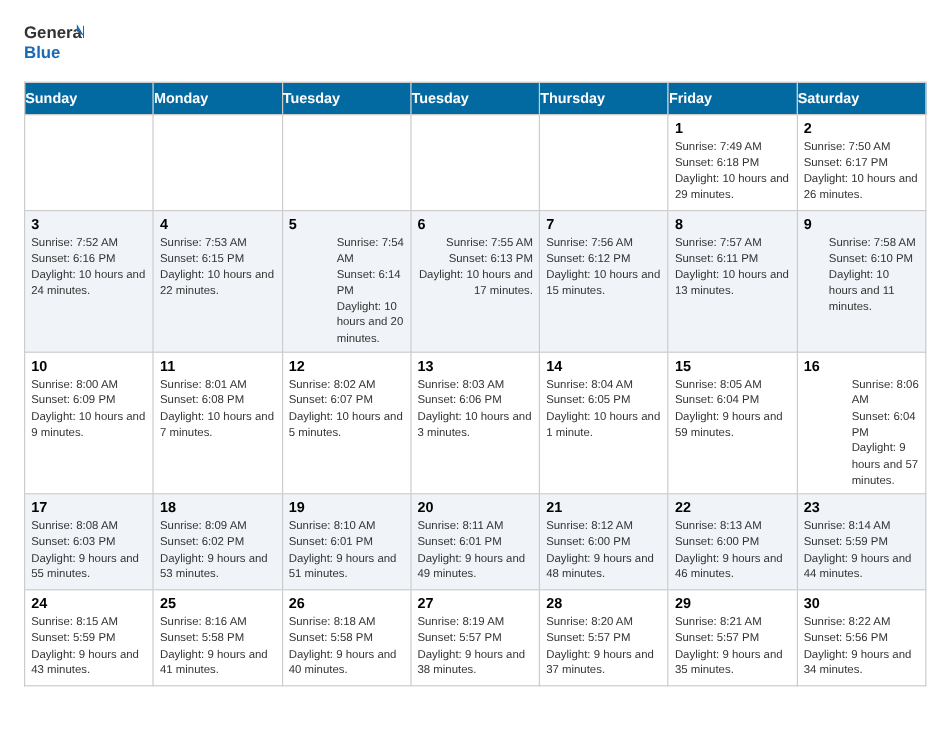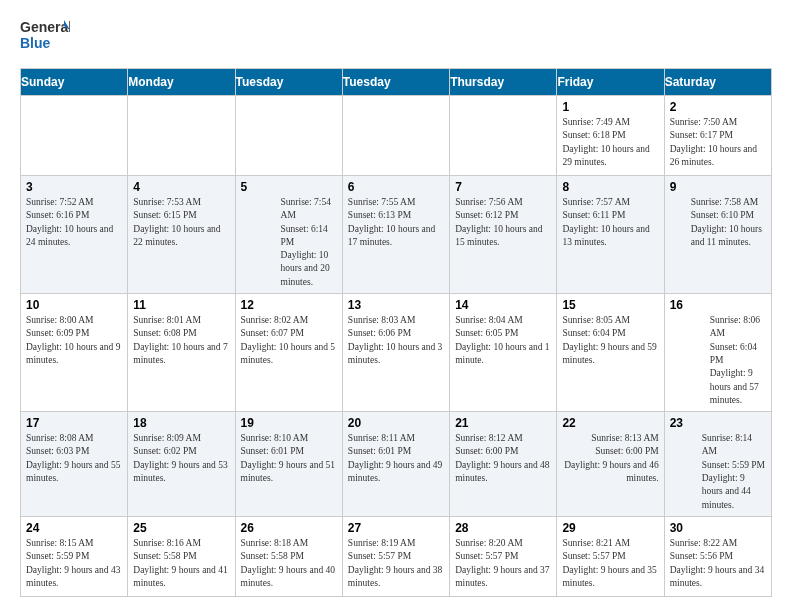--- a/index.html
+++ b/index.html
@@ -62,21 +62,20 @@
     .day-num {
       font-weight: bold;
       font-size: 12px;
       display: block;
       margin-bottom: 2px;
     }
     .day-info {
       font-size: 9.5px;
       color: #333;
       line-height: 1.4;
-      font-family: Liberation Serif, serif;
     }
     .empty-cell {
       background-color: #fff !important;
     }
   </style>
 </head>
 <body>
 
 <div class="header-area">
   <div class="logo">
@@ -138,21 +137,21 @@
 Daylight: 10 hours and 22 minutes.</div>
         </td>
         <td>
           <span class="day-num">5</span>
           <div class="day-info" style="white-space: pre-line; margin-left: 40px;">Sunrise: 7:54 AM
 Sunset: 6:14 PM
 Daylight: 10 hours and 20 minutes.</div>
         </td>
         <td>
           <span class="day-num">6</span>
-          <div class="day-info" style="white-space: pre-line;">Sunrise: 7:55 AM
+          <div class="day-info" style="white-space: pre-line; text-align: right;">Sunrise: 7:55 AM
 Sunset: 6:13 PM
 Daylight: 10 hours and 17 minutes.</div>
         </td>
         <td>
           <span class="day-num">7</span>
           <div class="day-info" style="white-space: pre-line;">Sunrise: 7:56 AM
 Sunset: 6:12 PM
 Daylight: 10 hours and 15 minutes.</div>
         </td>
         <td>
@@ -238,27 +237,27 @@
 Daylight: 9 hours and 49 minutes.</div>
         </td>
         <td>
           <span class="day-num">21</span>
           <div class="day-info" style="white-space: pre-line;">Sunrise: 8:12 AM
 Sunset: 6:00 PM
 Daylight: 9 hours and 48 minutes.</div>
         </td>
         <td>
           <span class="day-num">22</span>
-          <div class="day-info" style="white-space: pre-line; text-align: right;">Sunrise: 8:13 AM
+          <div class="day-info" style="white-space: pre-line;">Sunrise: 8:13 AM
 Sunset: 6:00 PM
 Daylight: 9 hours and 46 minutes.</div>
         </td>
         <td>
           <span class="day-num">23</span>
-          <div class="day-info" style="white-space: pre-line; margin-left: 32px;">Sunrise: 8:14 AM
+          <div class="day-info" style="white-space: pre-line;">Sunrise: 8:14 AM
 Sunset: 5:59 PM
 Daylight: 9 hours and 44 minutes.</div>
         </td>
       </tr>
       <tr>
         <td>
           <span class="day-num">24</span>
           <div class="day-info" style="white-space: pre-line;">Sunrise: 8:15 AM
 Sunset: 5:59 PM
 Daylight: 9 hours and 43 minutes.</div>

